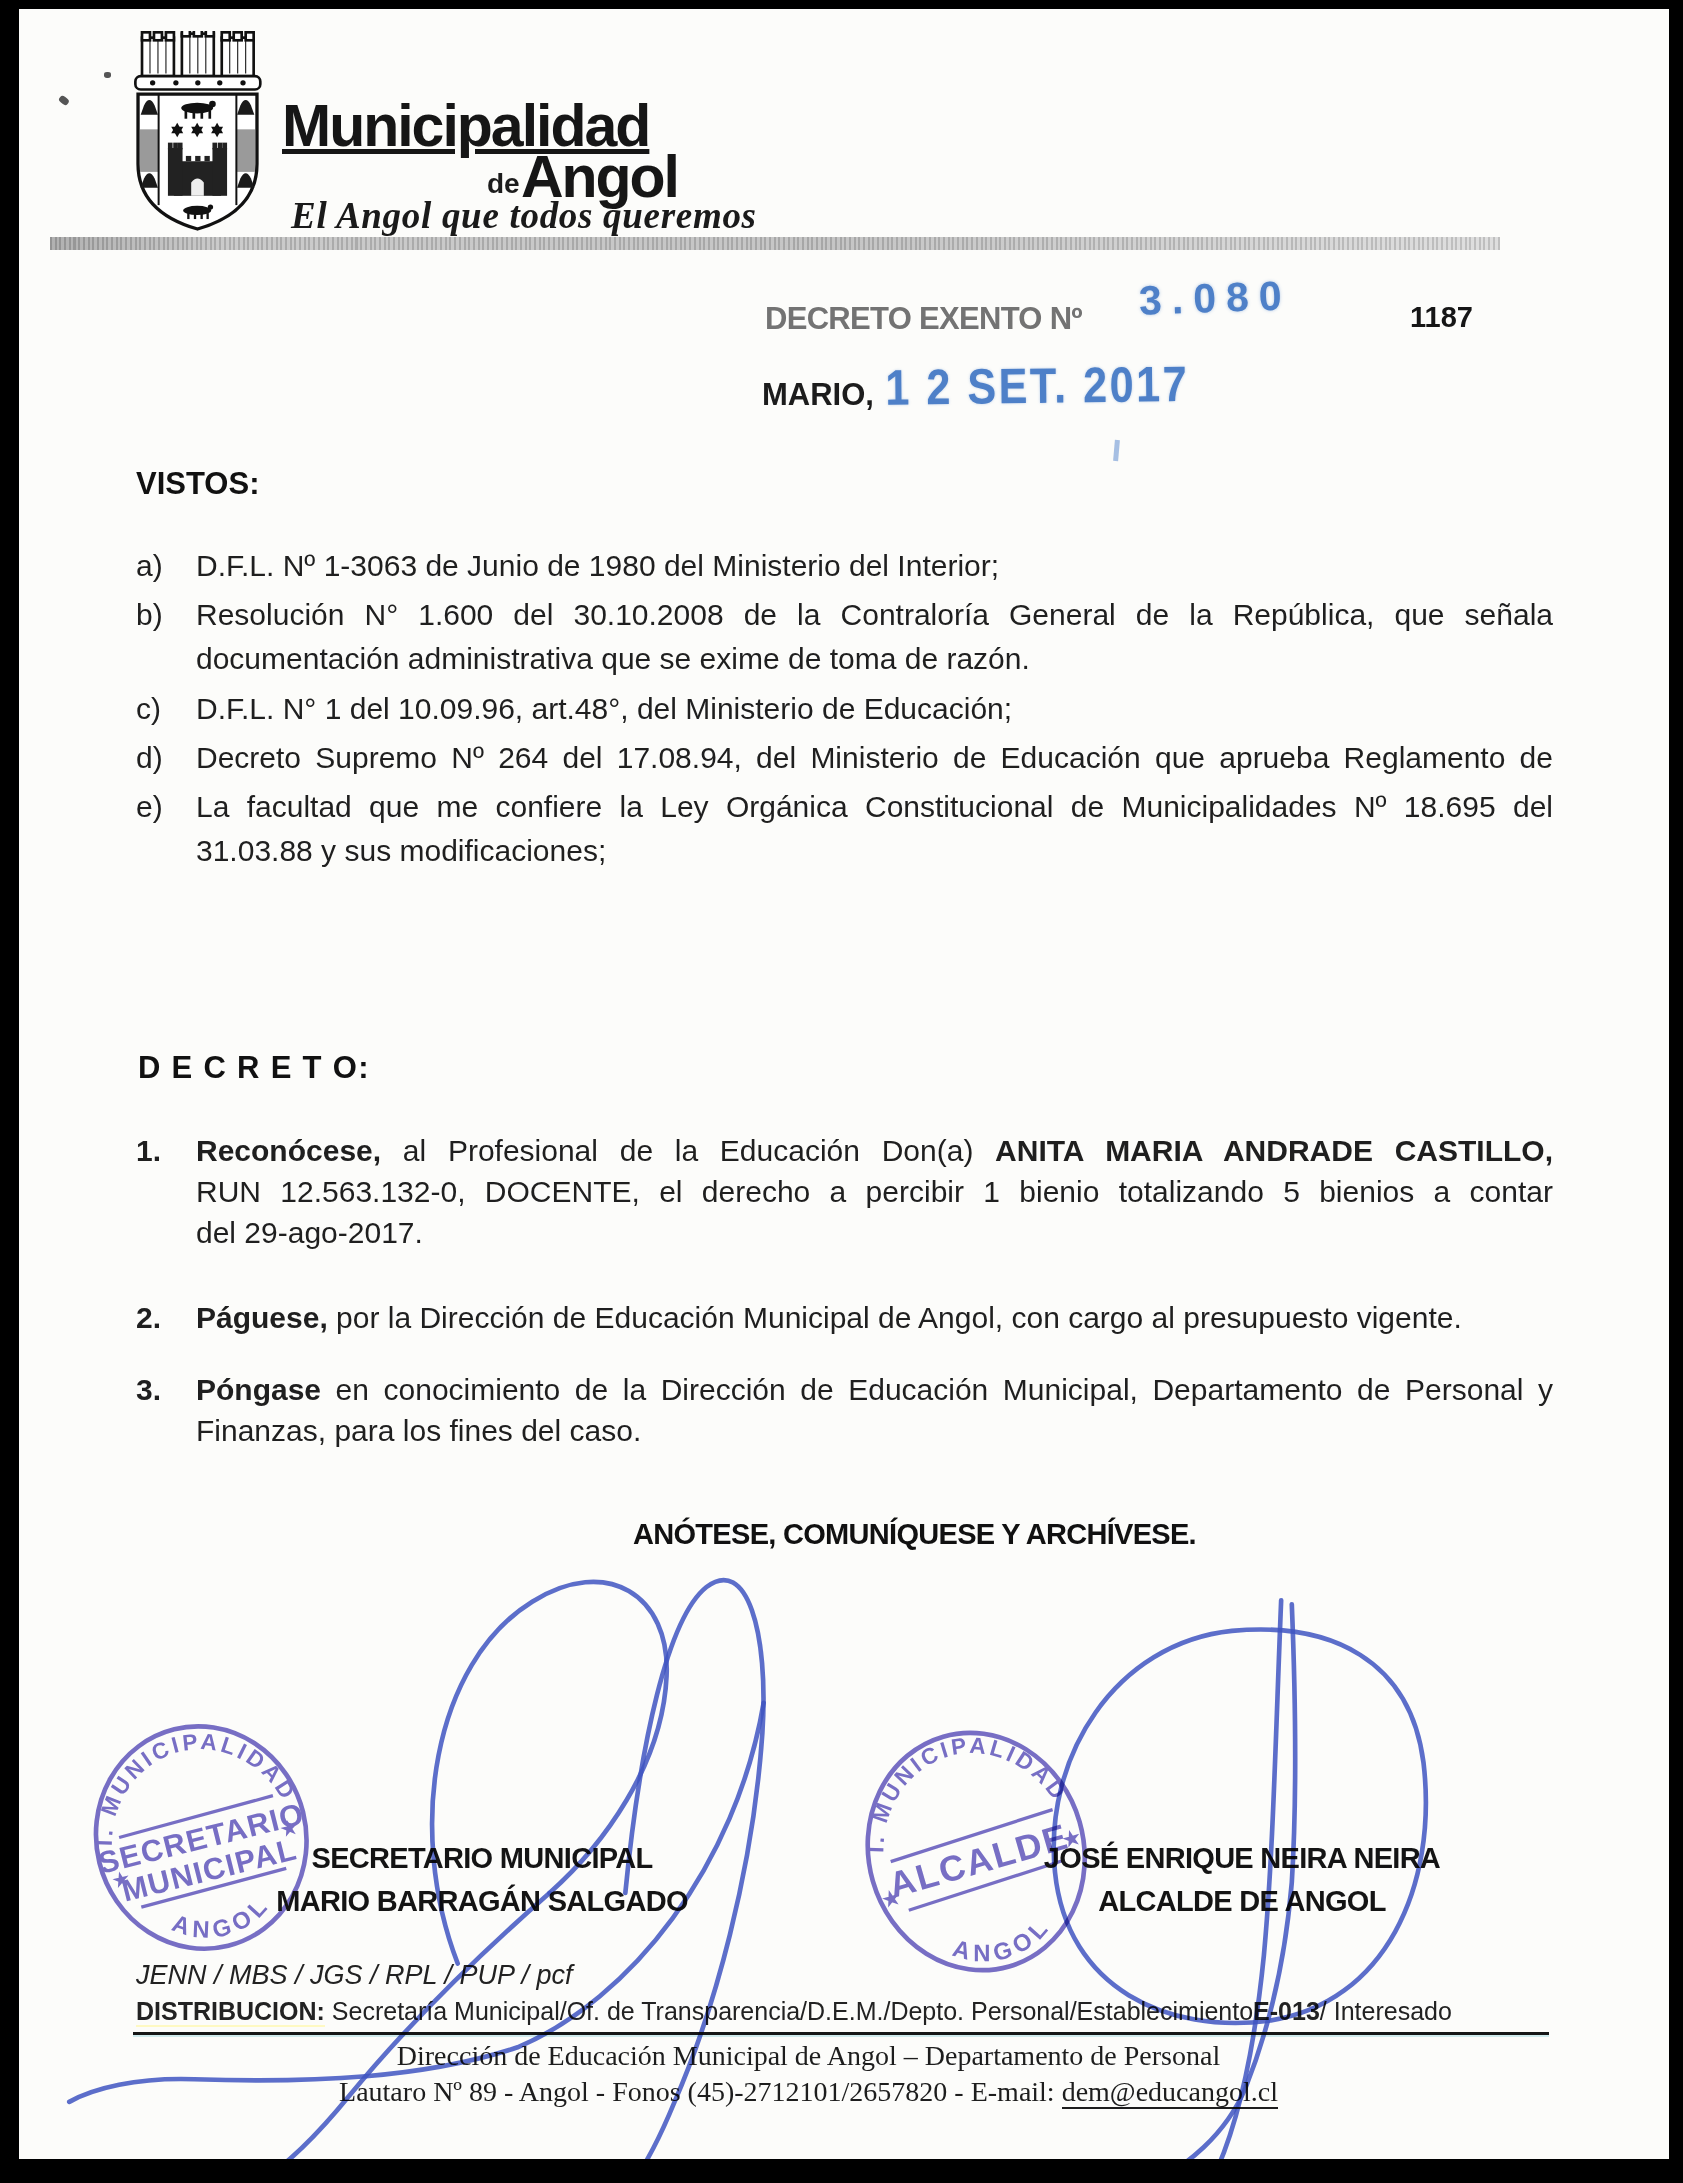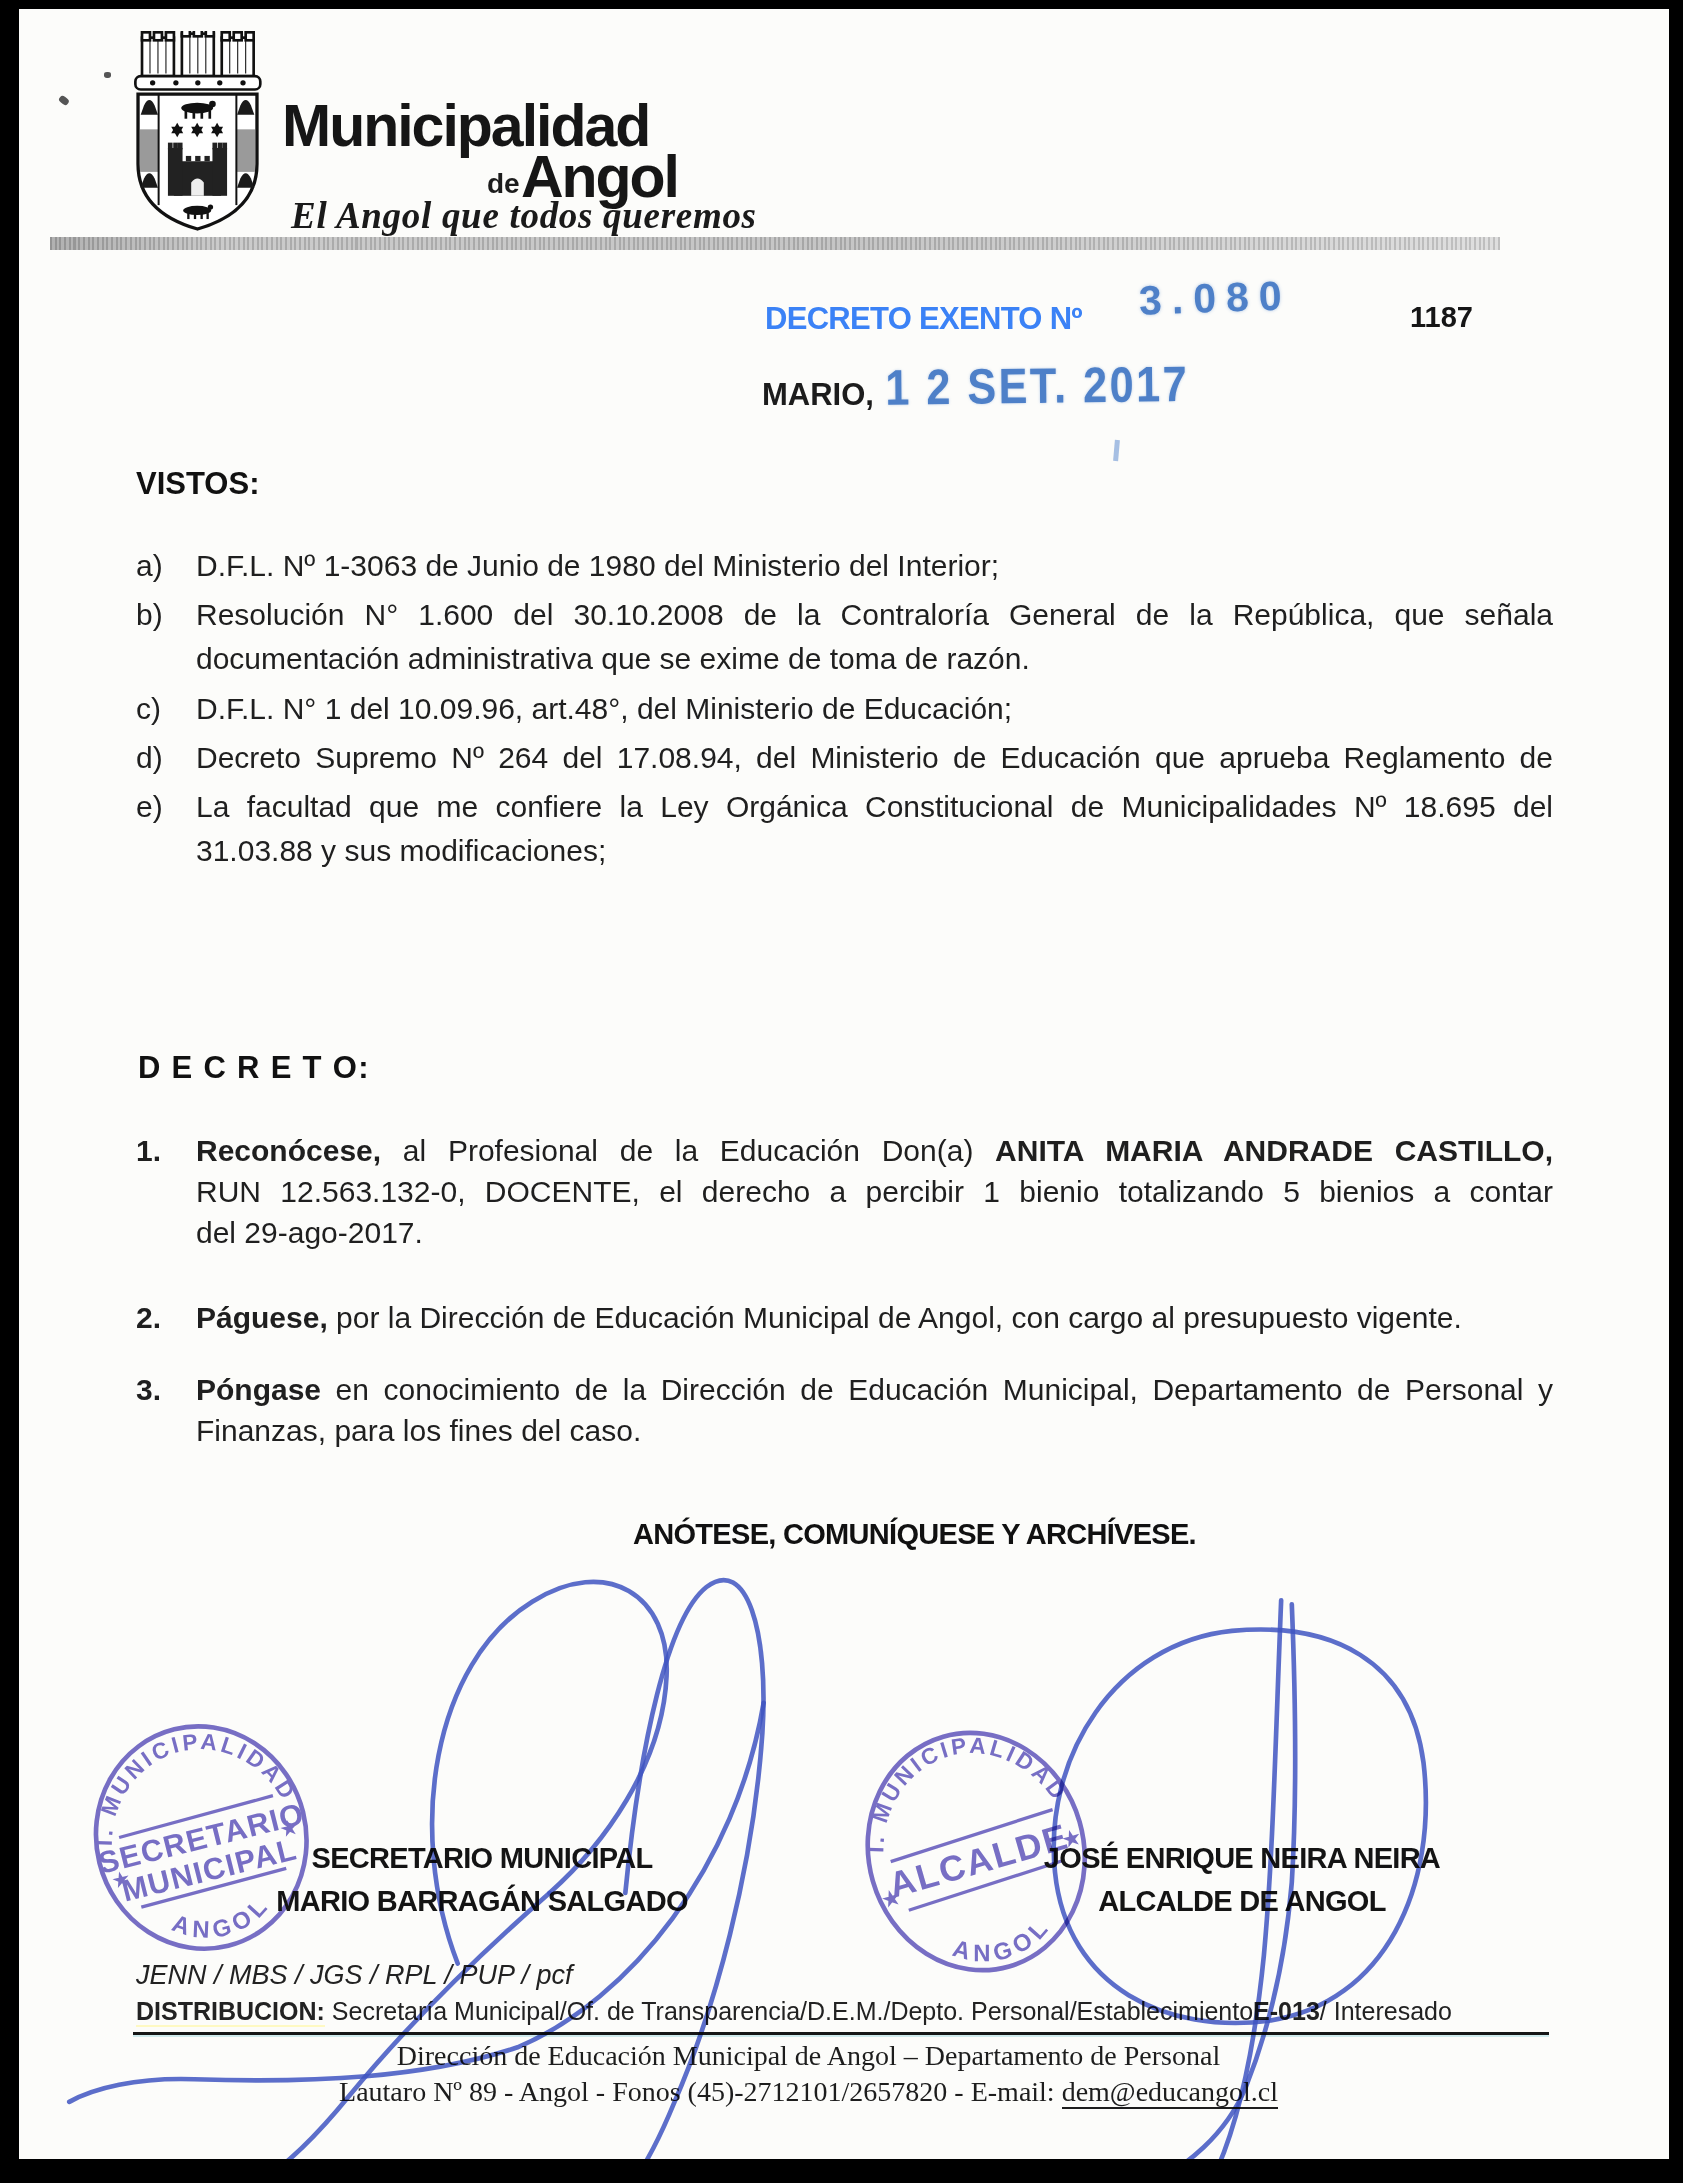--- a/index.html
+++ b/index.html
@@ -3,31 +3,31 @@
 <meta charset="utf-8">
 <style>
   html,body{margin:0;padding:0;background:#000;}
   .scan{position:relative;width:1683px;height:2183px;background:#000;overflow:hidden;
         font-family:"Liberation Sans",sans-serif;color:#1c1c1c;}
   .paper{position:absolute;left:18.6px;top:9.3px;width:1650px;height:2150px;background:#fcfcfa;}
   .abs{position:absolute;}
 
   
   .org-name{font-weight:700;color:#161616;letter-spacing:-2px;line-height:1;}
-  .org-line1{font-size:59px;}
+  .org-line1{font-size:59px;text-decoration:underline;}
   .org-line2{font-size:59px;}
   .org-de{font-size:28px;font-weight:700;letter-spacing:0;position:relative;top:-4px;margin-right:1.3px;}
   .slogan{font-family:"Liberation Serif",serif;font-style:italic;font-weight:700;
           font-size:37px;color:#1a1a1a;letter-spacing:0.7px;}
   .grad-bar{height:13.3px;background:
      repeating-linear-gradient(90deg,rgba(90,90,90,.28) 0 2px,rgba(200,200,200,.25) 2px 4.7px),
      linear-gradient(to right,#a9a9a9,#cccccc 12%,#c4c4c4 55%,#dcdcdc 85%,#e6e6e6);}
 
   
-  .doc-title{font-size:31px;font-weight:700;letter-spacing:-0.7px;color:#3b82f6;}
+  .doc-title{font-size:31px;font-weight:700;letter-spacing:-0.7px;color:#737373;}
   .ref-num{font-size:29px;font-weight:700;color:#161616;}
   .stamp-ink{color:#4f82cc;mix-blend-mode:multiply;}
   .stamp-number{font-size:41px;font-weight:600;letter-spacing:10px;transform:rotate(-2deg);
                 text-shadow:0 0 3.3px rgba(79,130,204,.45);}
   .date-stamp{font-size:47px;font-weight:700;letter-spacing:2.7px;transform:scale(.92,1.06) rotate(-.6deg);
               transform-origin:left top;text-shadow:0 0 2.7px rgba(79,130,204,.4);}
   .place{font-size:31px;font-weight:700;}
 
   
   .sect-head{font-size:31px;font-weight:700;color:#111;}

